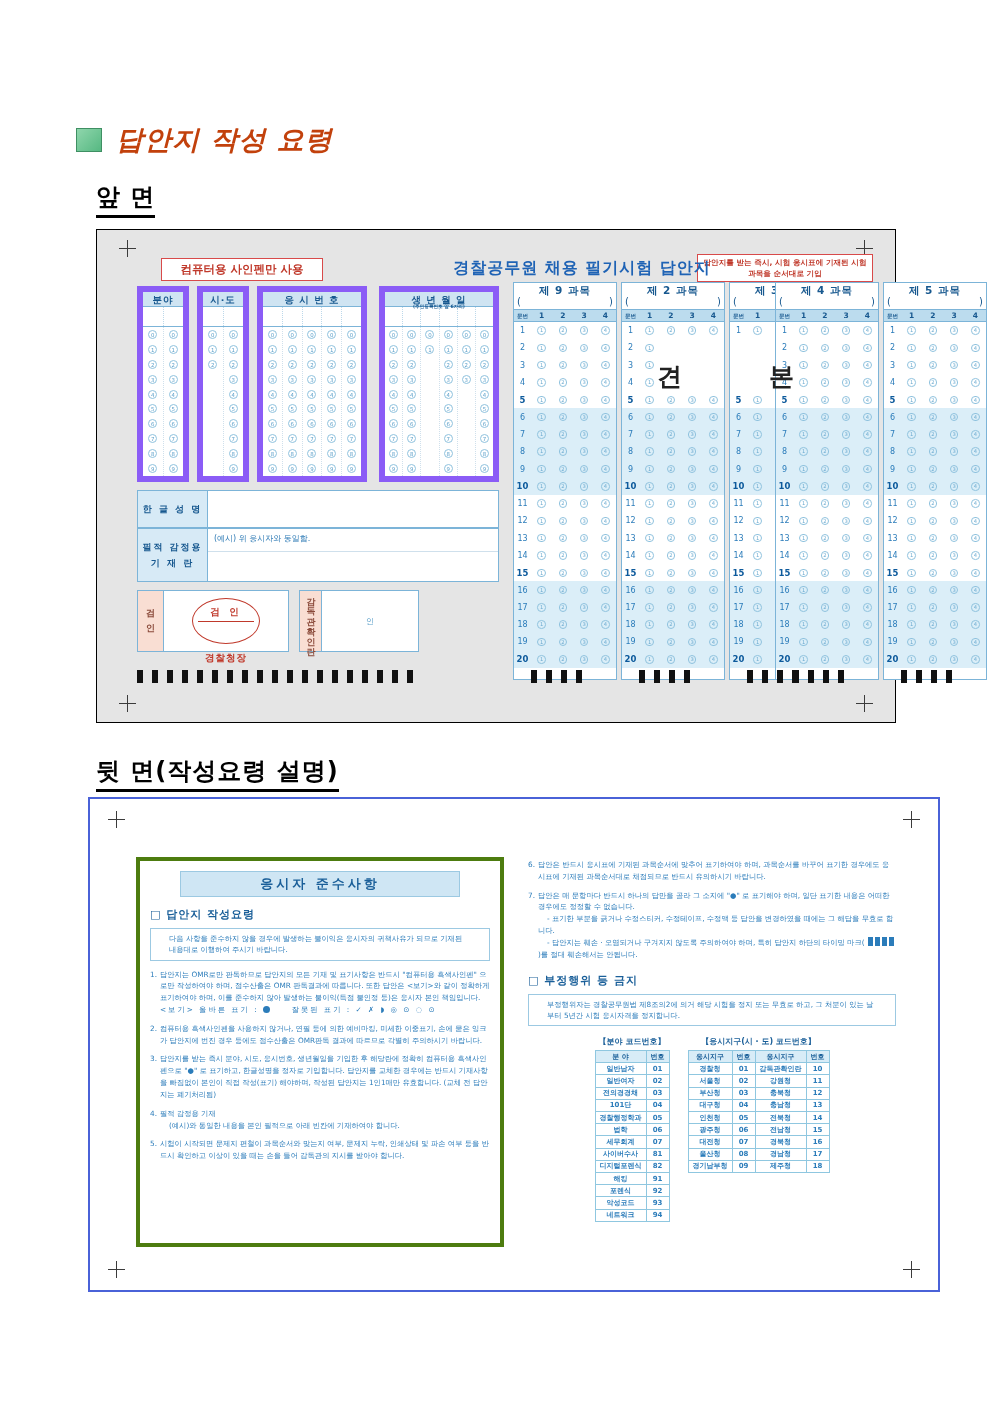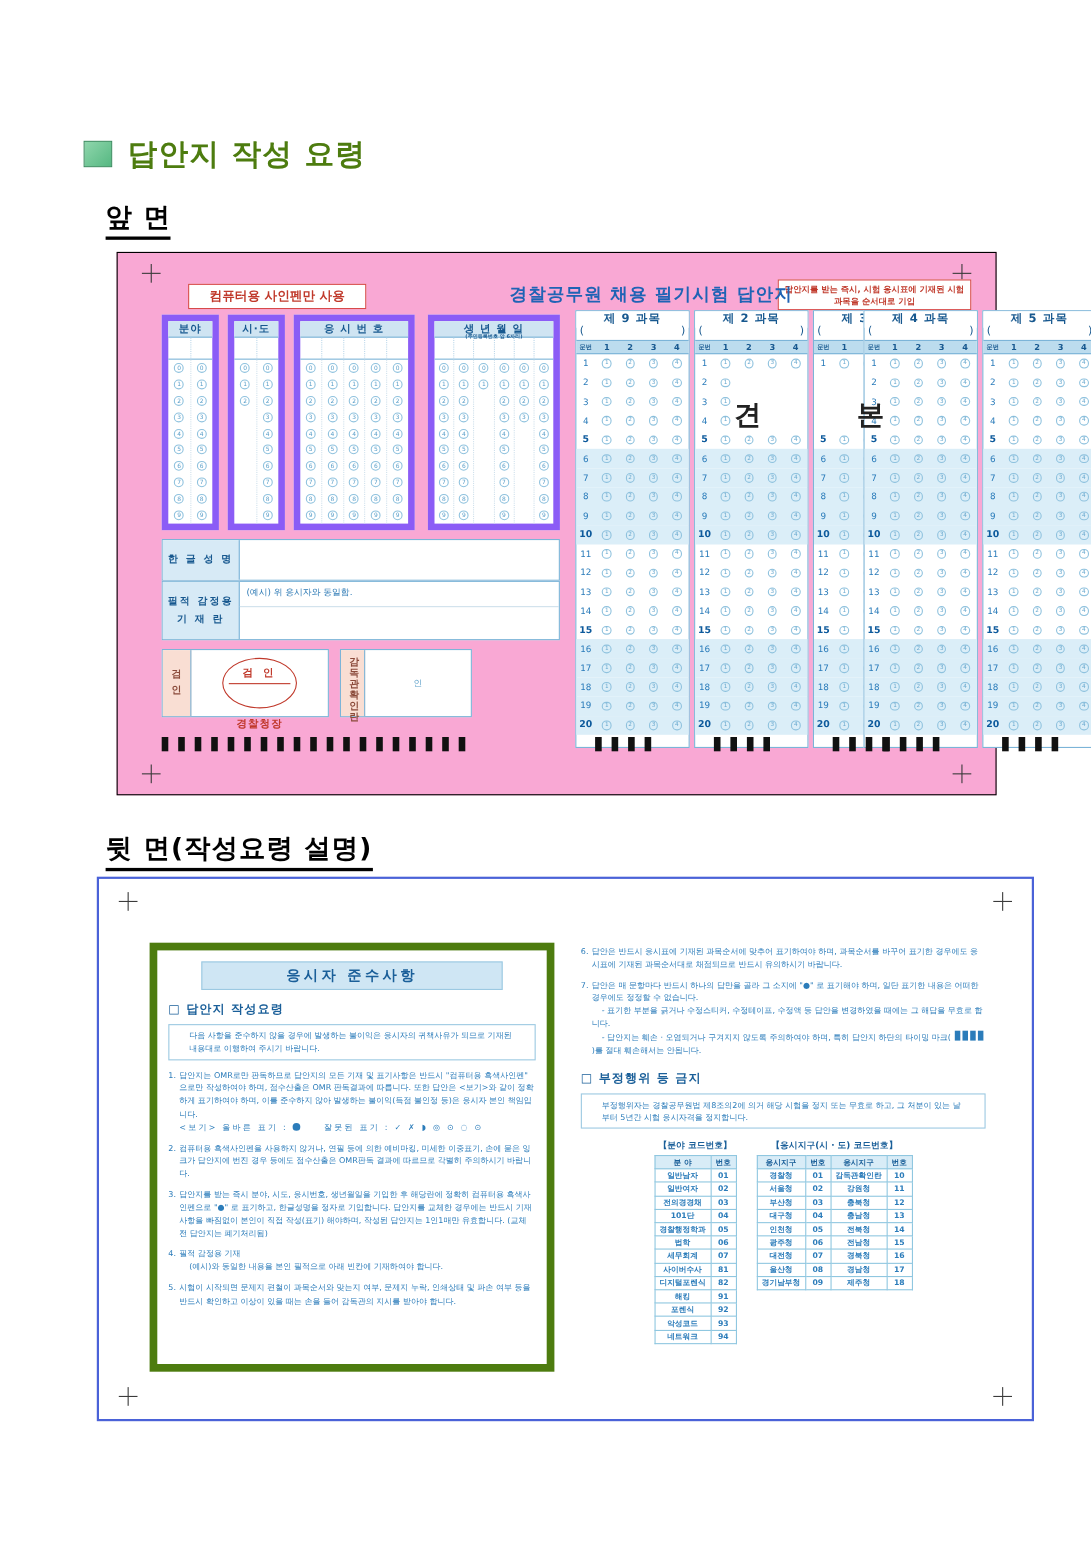--- a/index.html
+++ b/index.html
@@ -16,33 +16,33 @@
   .doc-title {
     position:absolute; left:76px; top:122px;
     display:flex; align-items:center; gap:14px;
   }
   .green-bullet {
     width:26px; height:24px;
     background: linear-gradient(135deg,#8fd6ac 0%, #56b882 100%);
     border:1px solid #3f8f63;
   }
   .doc-title-text {
-    font-size:27px; font-weight:bold; color:#4d7c0f; letter-spacing:1px;
+    font-size:27px; font-weight:bold; color:#c2410c; letter-spacing:1px;font-style:italic;
   }
   .sec-title {
     position:absolute; font-size:24px; font-weight:bold; color:#000;
     border-bottom:3px solid #000; padding-bottom:2px; letter-spacing:1px;
   }
   #front-title { left:96px; top:181px; }
   #back-title  { left:96px; top:755px; }
 
   
   .front-frame {
-    position:absolute; left:106px; top:229px; width:800px; height:494px;
-    border:1px solid #000; background:#f9a8d4;
+    position:absolute; left:96px; top:229px; width:800px; height:494px;
+    border:1px solid #000; background:#e5e5e5;
   }
   .back-frame {
     position:absolute; left:88px; top:797px; width:852px; height:495px;
     border:2px solid #4a62d8; background:#fff;
   }
   .cross { position:absolute; width:17px; height:17px; }
   .cross::before, .cross::after {
     content:""; position:absolute; background:#3b3b3b;
   }
   .cross::before { left:8px; top:0; width:1.4px; height:17px; }
@@ -142,21 +142,21 @@
     letter-spacing:40px; z-index:5; font-family:Liberation Sans, sans-serif;
   }
 
   
   .timing { position:absolute; display:flex; }
   .timing i { width:6px; height:13px; background:#111; margin-right:9px; }
 
   
   .bk-inner { position:absolute; left:46px; top:58px; width:760px; height:390px; }
   .bk-col { position:absolute; top:0; width:368px; }
-  #bk-left  { left:0; border:7px solid #4d7c0f; height:390px; padding:8px 10px;}
+  #bk-left  { left:0; border:4px solid #4d7c0f; height:390px; padding:8px 10px;}
   #bk-right { left:392px; }
 
   .bk-h-banner {
     background:#cfe6f4; color:#1a5f99; font-weight:bold; font-size:13px;
     text-align:center; letter-spacing:3px; padding:3px 0; margin:2px 30px 10px 30px;
     border:1px solid #9cc9e2;
   }
   .bk-sub { color:#1a5f99; font-weight:bold; font-size:11px; margin:4px 0 6px 0; letter-spacing:1px;}
   .bk-note {
     border:1px solid #9cc9e2; color:#2b7cba; font-size:7.3px; line-height:1.55;

